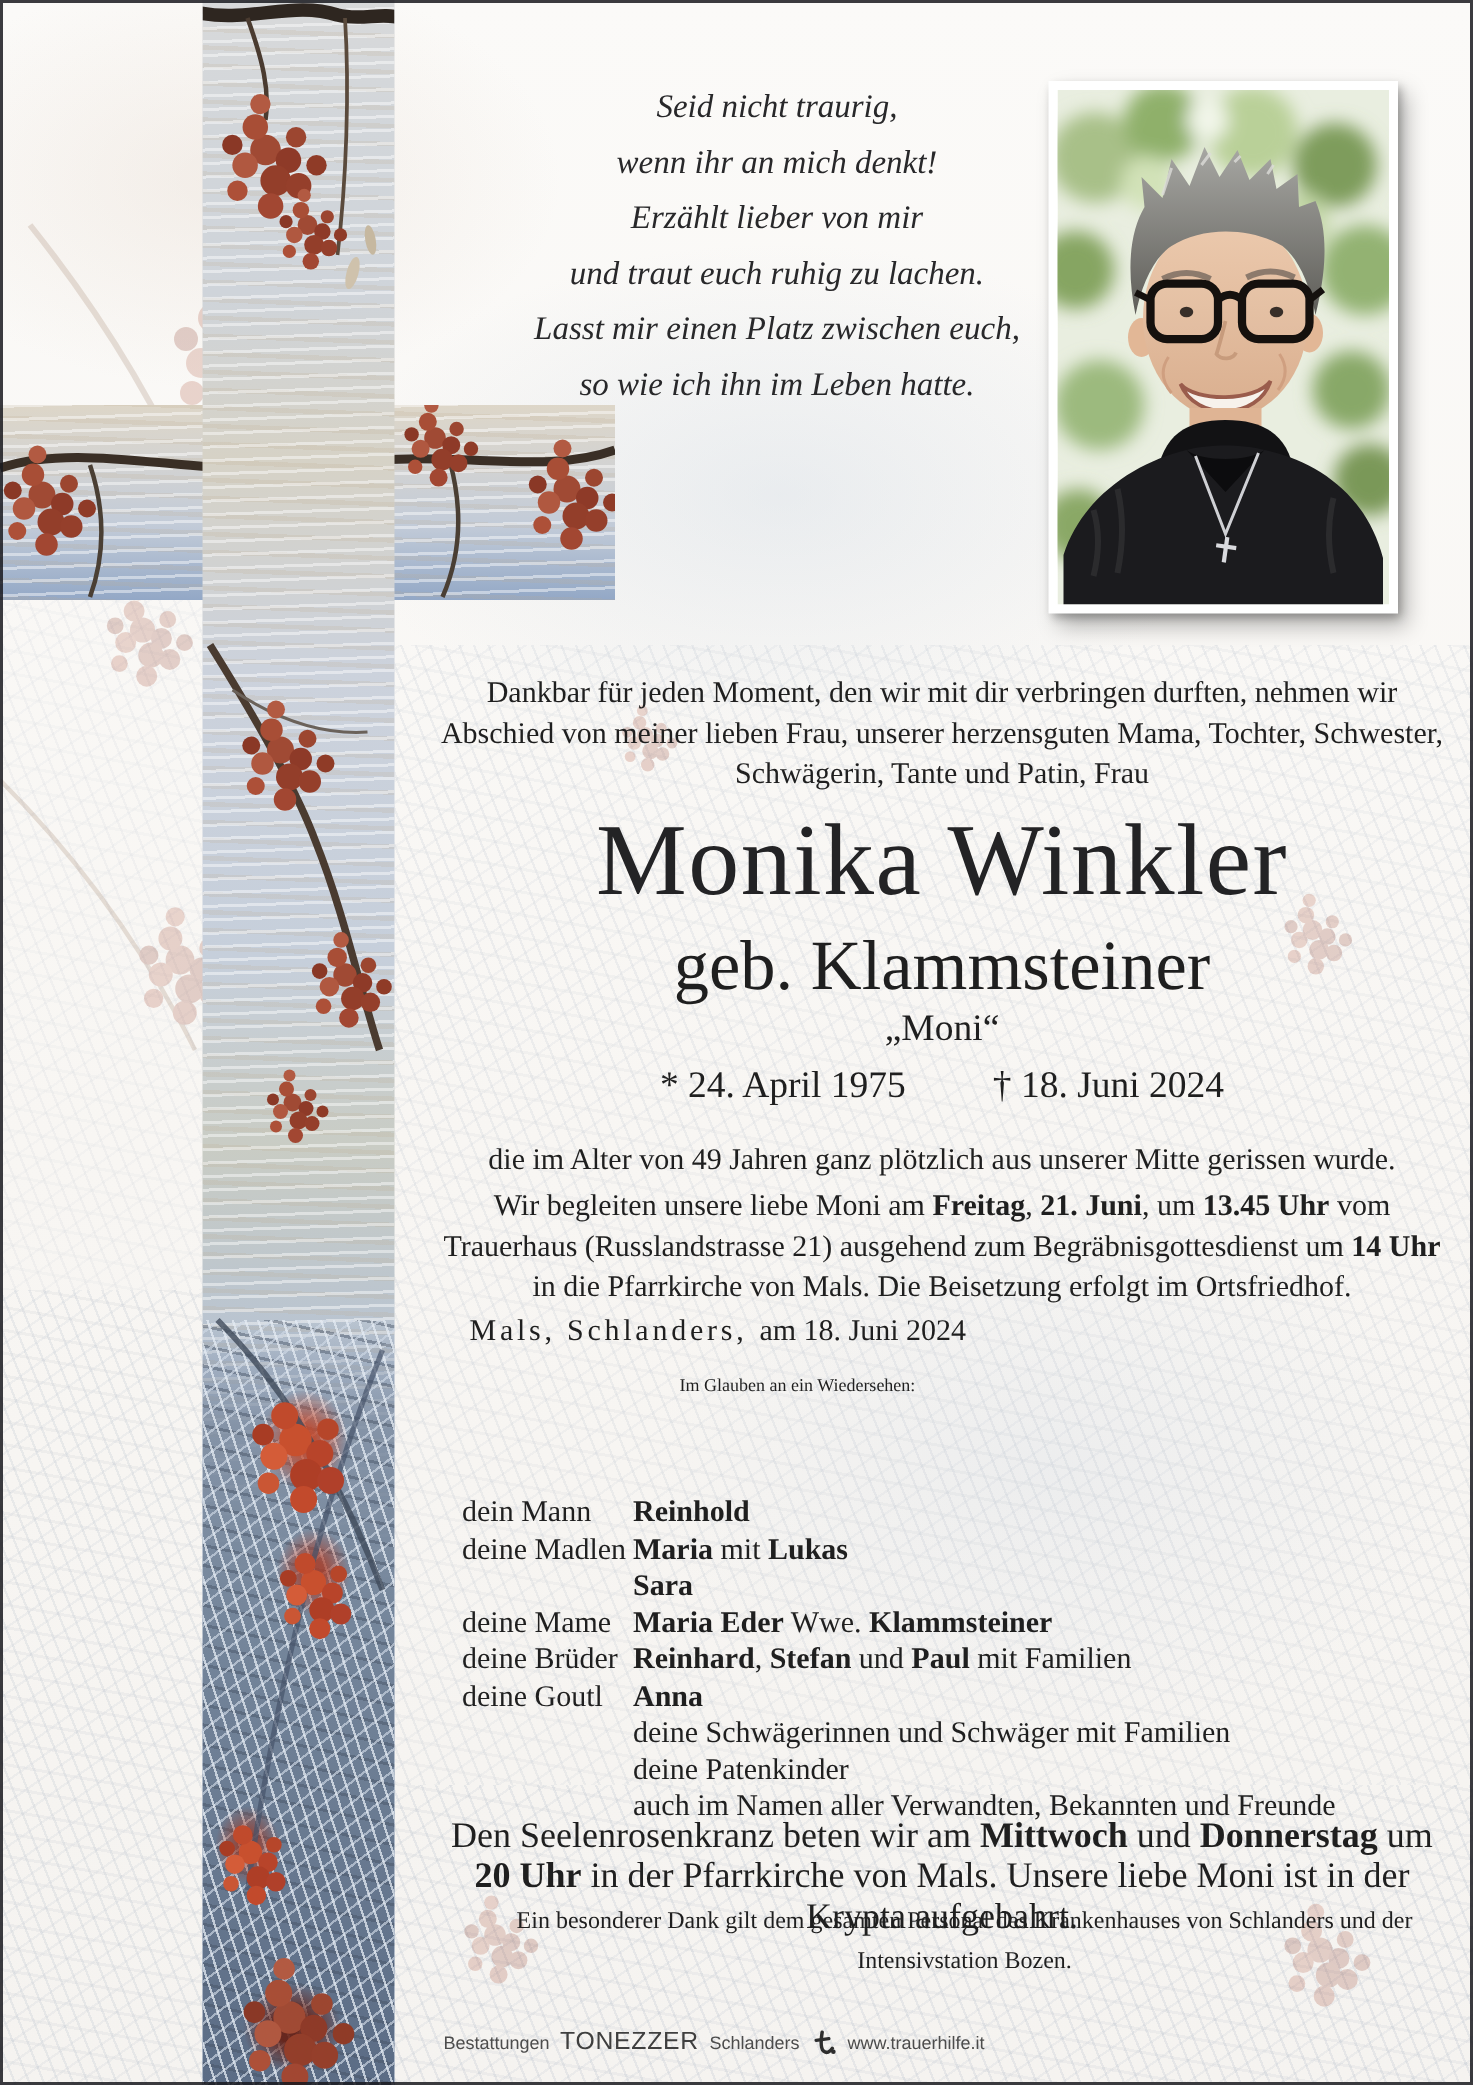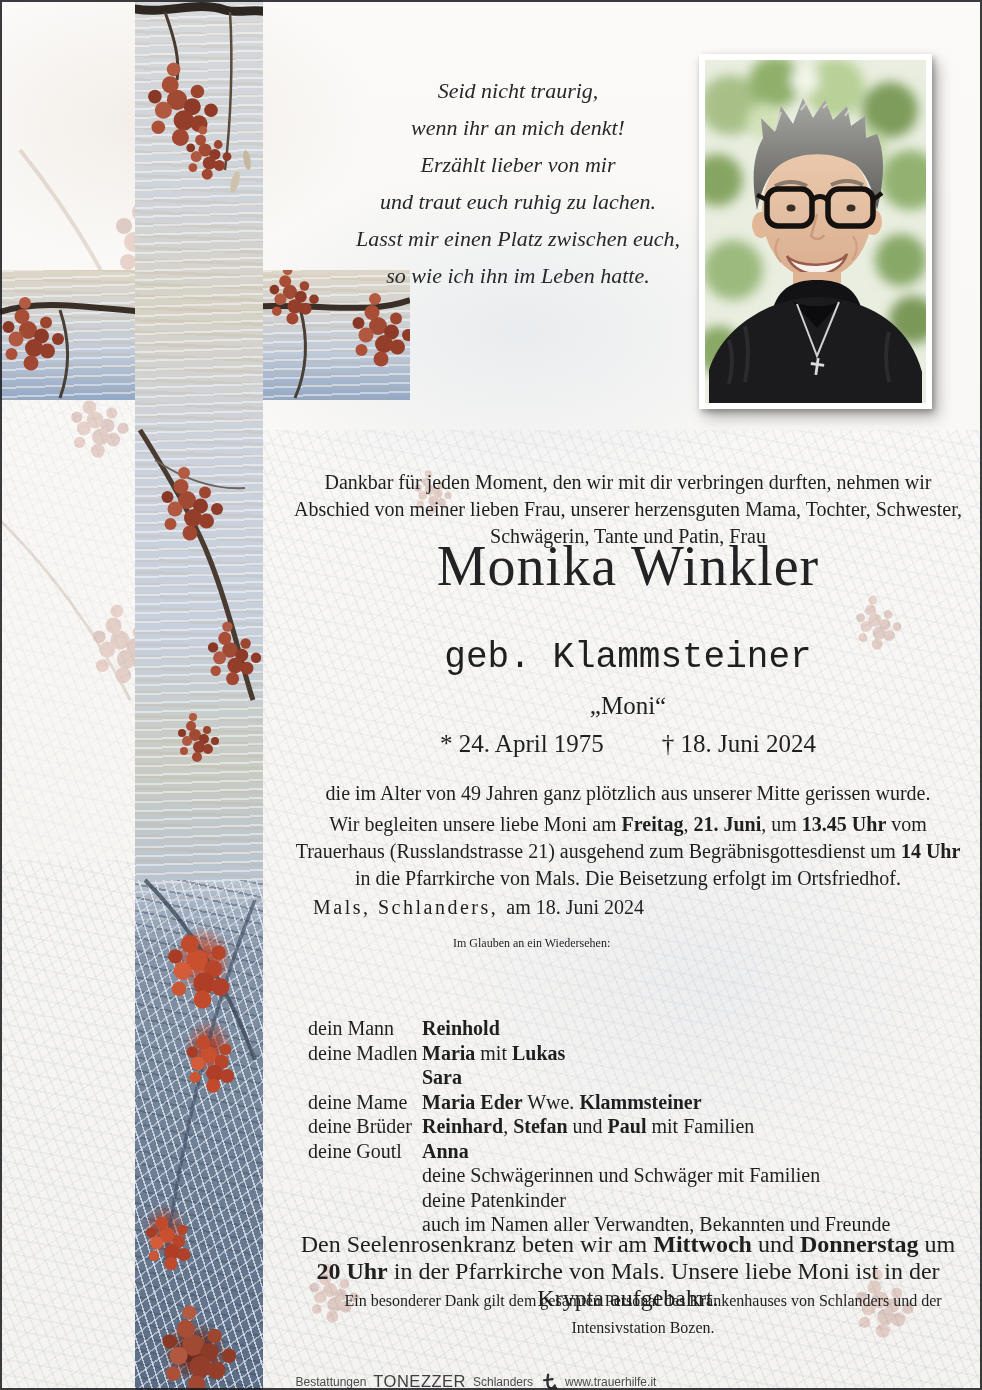--- a/index.html
+++ b/index.html
@@ -42,27 +42,27 @@
      repeating-linear-gradient(12deg, rgba(70,82,100,.45) 0 2px, transparent 2px 13px),
      linear-gradient(180deg, rgba(125,140,160,0) 0, rgba(125,140,160,.85) 70px, #76879c 190px, #5b6c85 100%);}
   .strip svg{position:absolute;left:0;top:0;}
 
   
   .portrait{position:absolute;left:699px;top:54px;width:233px;height:355px;background:#fff;
      box-sizing:border-box;padding:6px;box-shadow:2px 3px 6px rgba(0,0,0,.28), 6px 8px 14px rgba(0,0,0,.28);}
   .portrait svg{display:block;width:221px;height:343px;}
 
   
-  .txt{position:absolute;z-index:10;margin-top:20px;}
+  .txt{position:absolute;z-index:10;}
   .poem{left:238px;top:52px;width:560px;text-align:center;font-style:italic;
         font-size:22px;line-height:37px;color:#28282a;}
   .intro{left:293px;top:449px;width:670px;text-align:center;font-size:20px;line-height:27px;}
-  .name{left:293px;top:534px;width:670px;text-align:center;font-size:56px;font-weight:400;
+  .name{left:293px;top:534px;width:670px;text-align:center;font-size:68px;font-weight:400;
         letter-spacing:1px;margin:0;color:#232325;}
-  .maiden{left:293px;top:617px;width:670px;text-align:center;font-size:36px;font-family:Liberation Mono, monospace;}
+  .maiden{left:293px;top:617px;width:670px;text-align:center;font-size:47px;}
   .nickname{left:293px;top:672px;width:670px;text-align:center;font-size:25px;}
   .dates{left:293px;top:710px;width:670px;display:flex;justify-content:center;gap:58px;font-size:25px;}
   .age-line{left:293px;top:762px;width:670px;text-align:center;font-size:20px;}
   .funeral{left:293px;top:791px;width:670px;text-align:center;font-size:20px;line-height:27px;}
   .place-date{left:313px;top:876px;font-size:20px;}
   .place-date .spaced{letter-spacing:2.5px;margin-right:8px;}
   .faith-line{left:453px;top:916px;font-size:12px;}
   .family{left:308px;top:996px;width:650px;font-size:20px;line-height:24.5px;}
   .frow{display:flex;}
   .flabel{width:114px;flex:none;}

